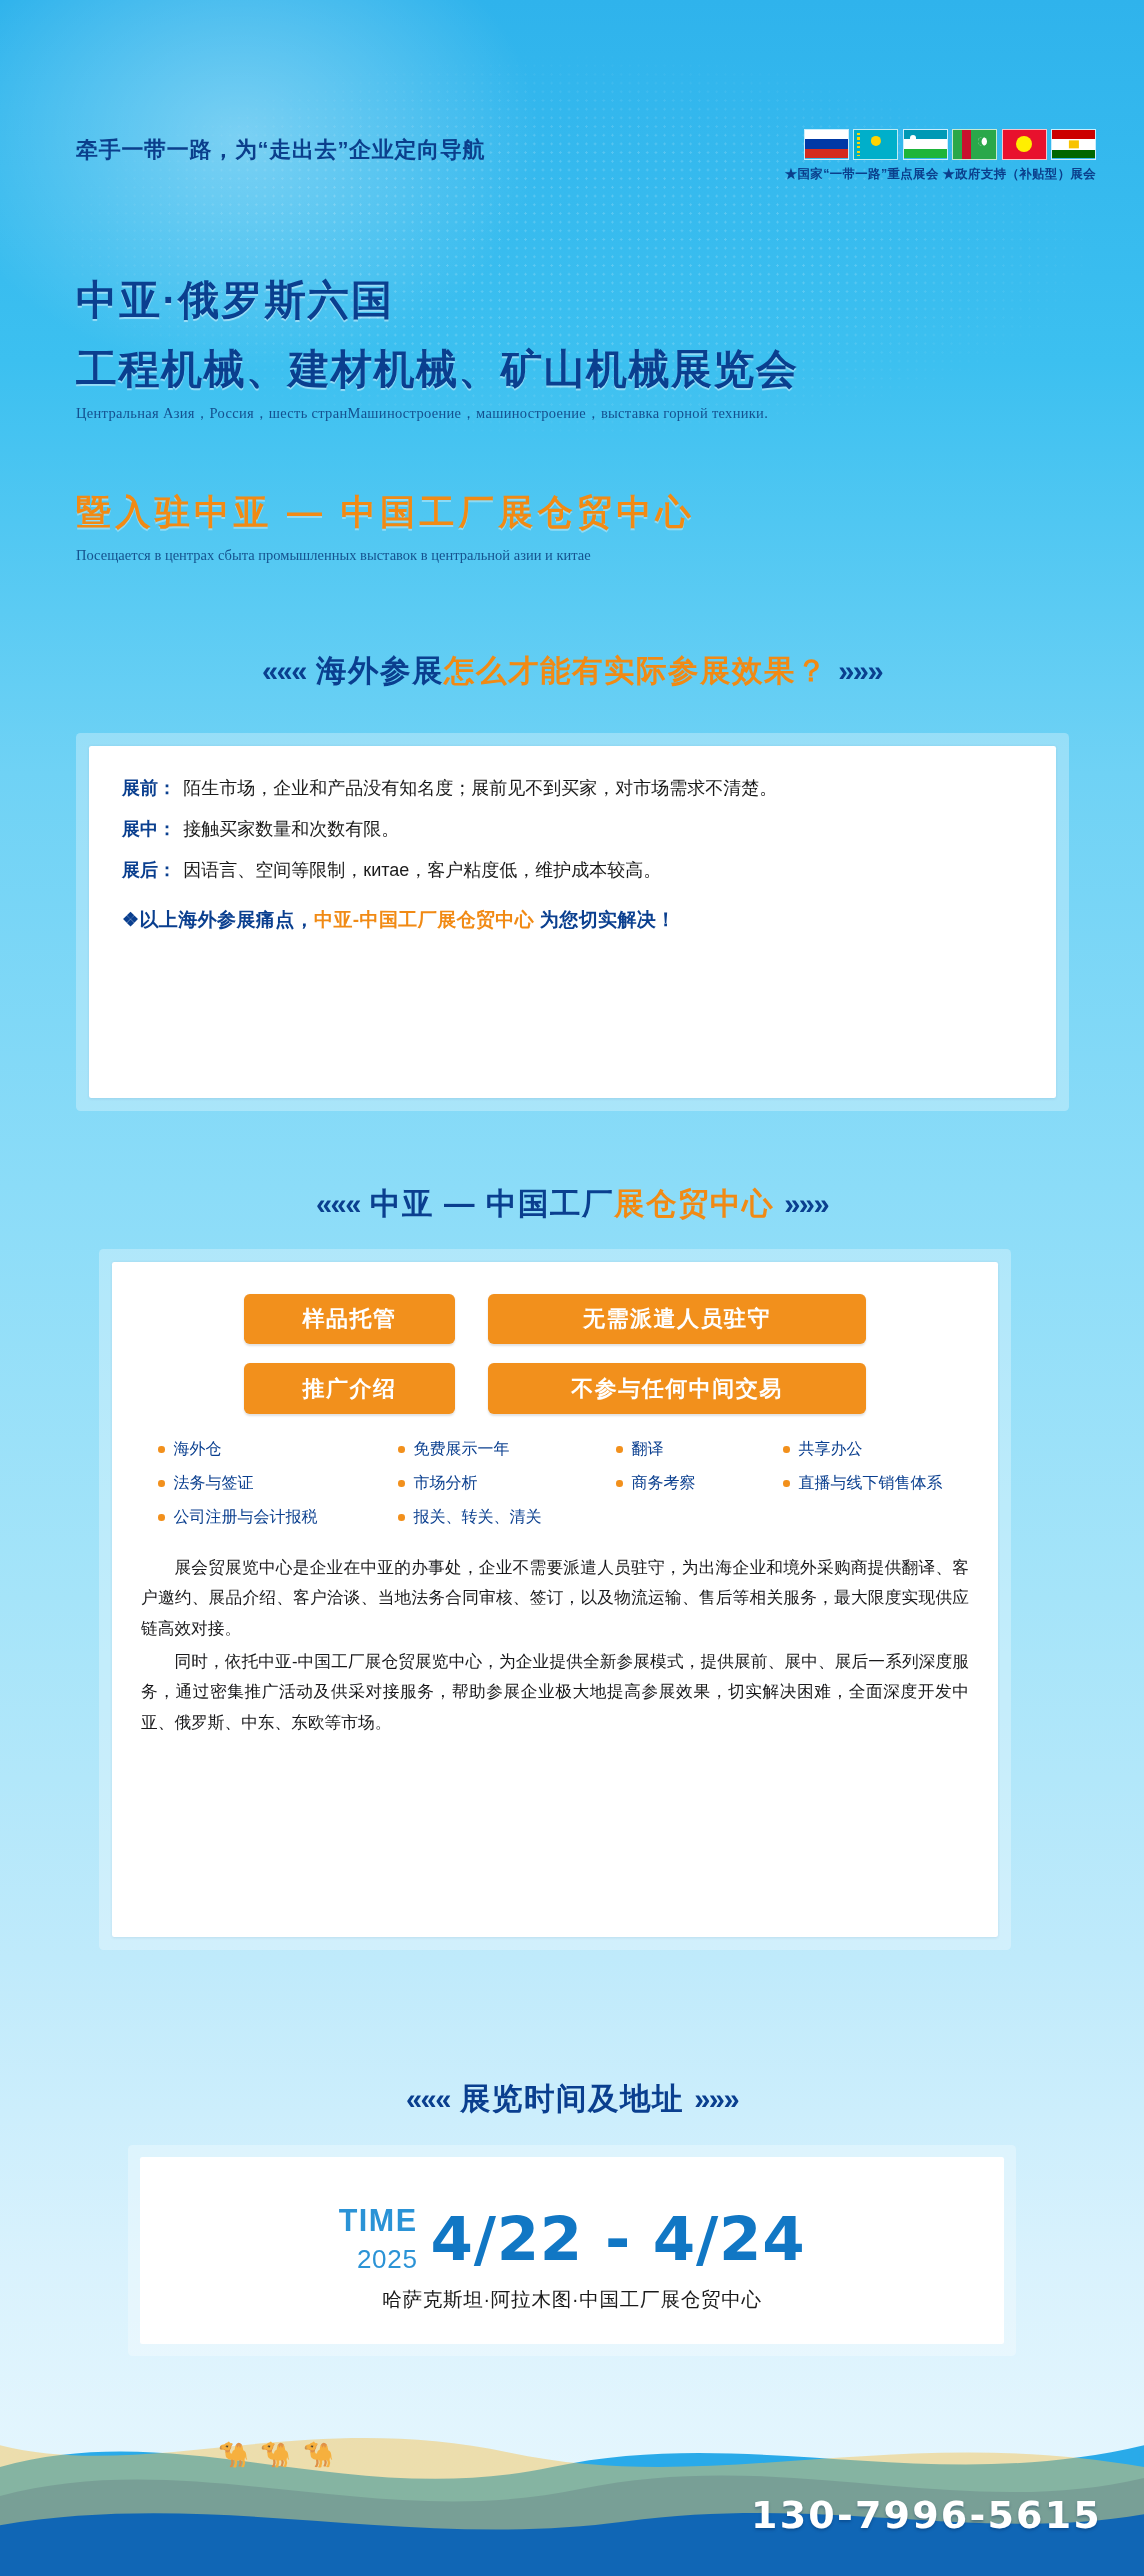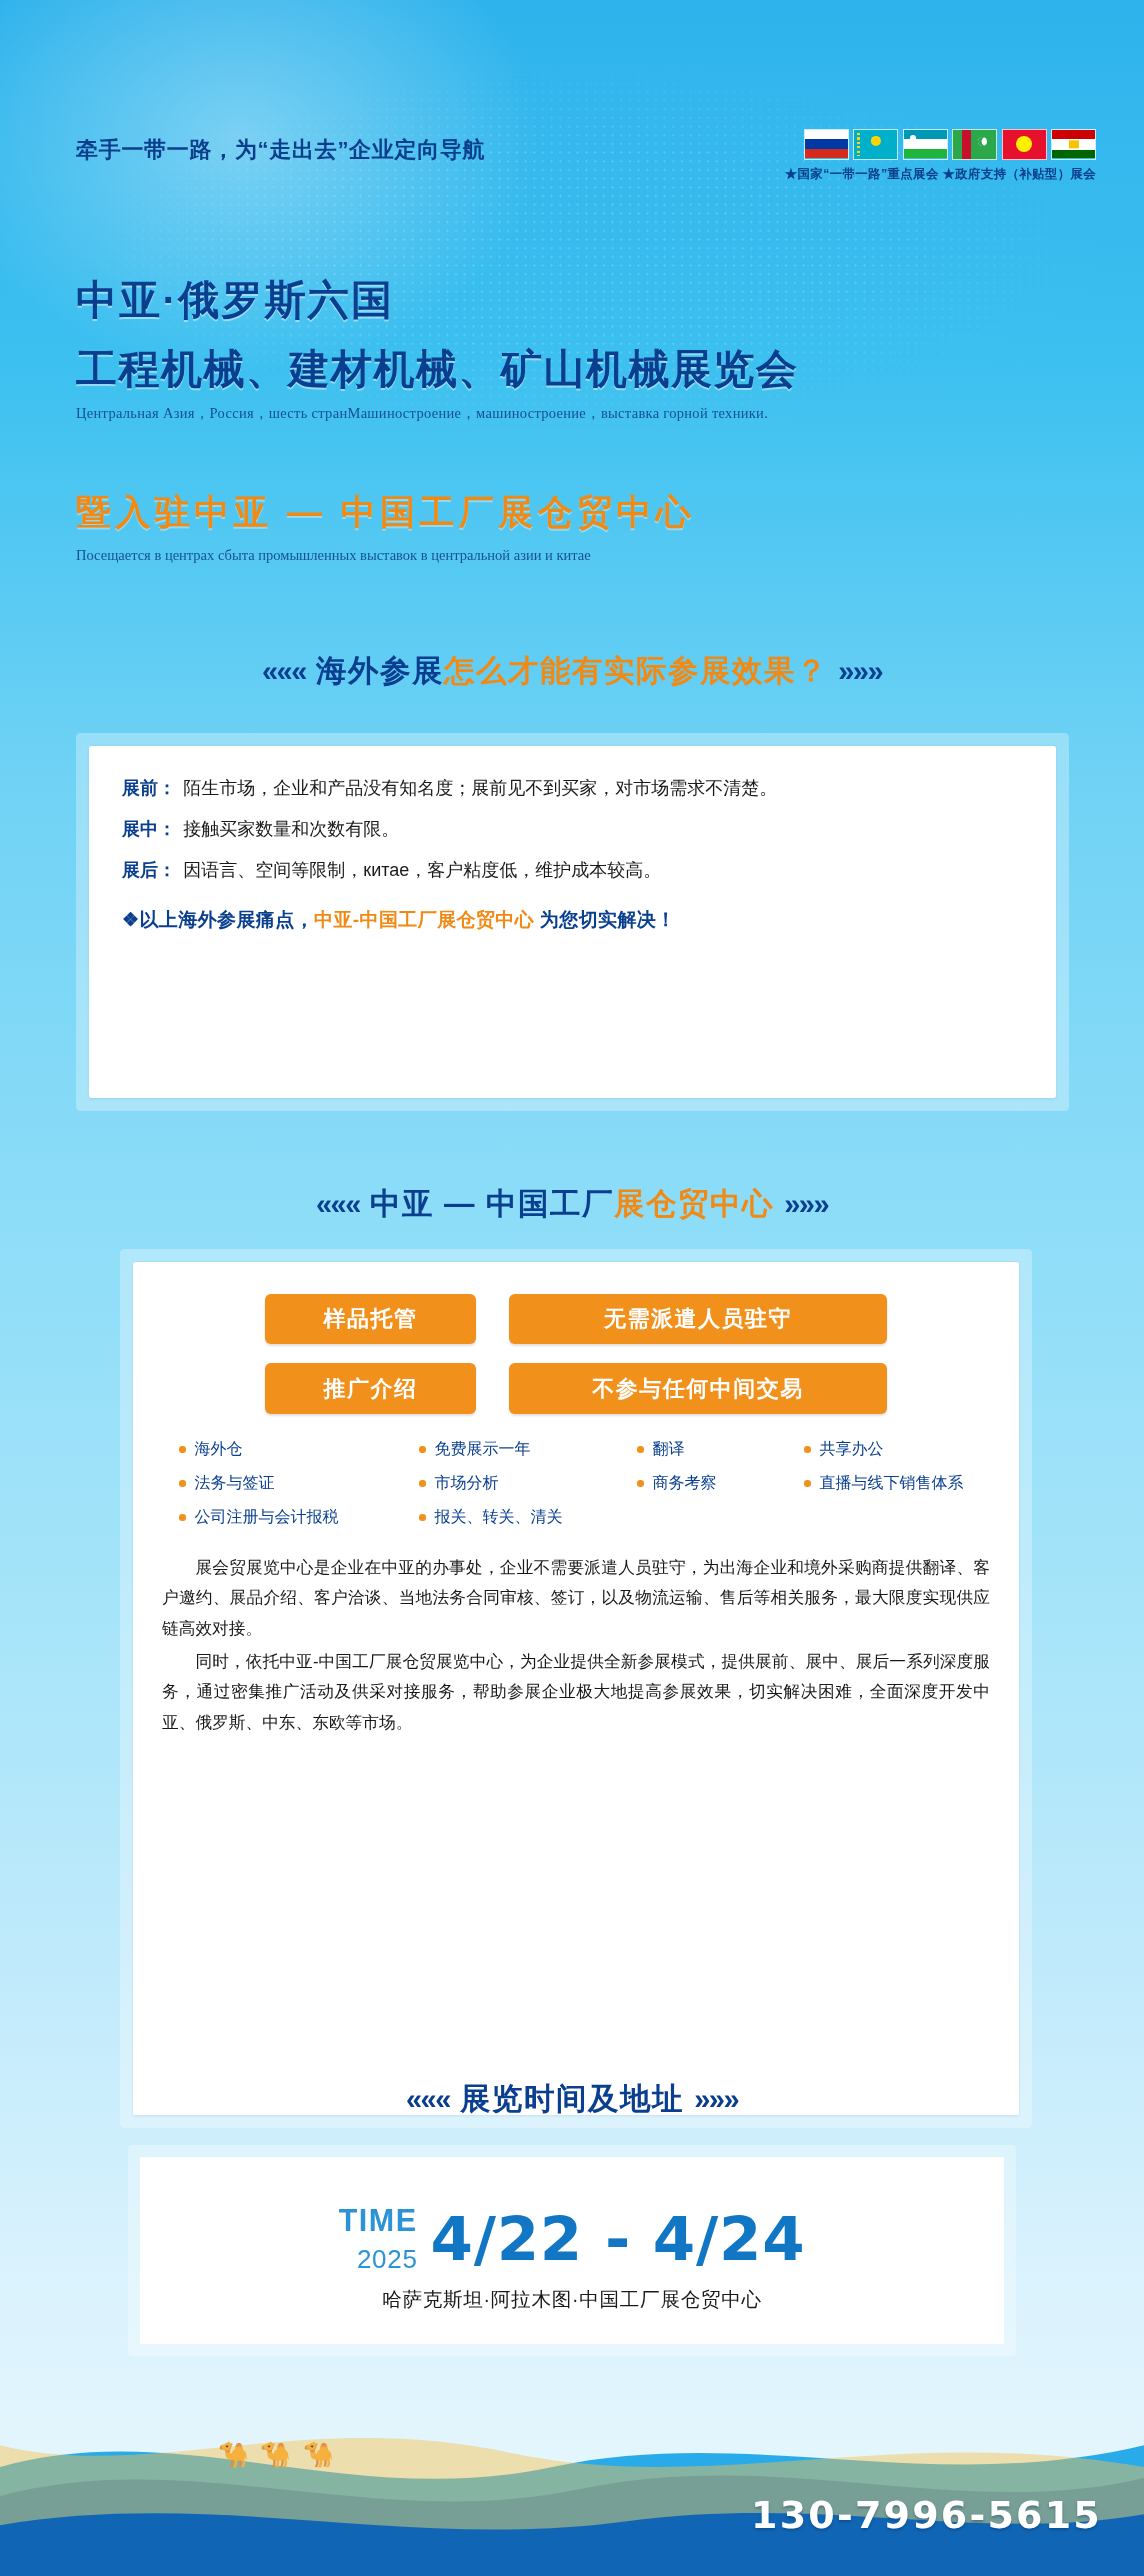--- a/index.html
+++ b/index.html
@@ -375,21 +375,21 @@
       <div class="card1-footer">
         <span>❖以上海外参展痛点，</span><span class="orange">中亚-中国工厂展仓贸中心</span><span> 为您切实解决！</span>
       </div>
     </div>
   </div>
 
   <div class="sec-head" style="top: 1184px;">
     <span class="chev">«««</span><span>中亚 — 中国工厂</span><span class="hl">展仓贸中心</span><span class="chev">»»»</span>
   </div>
 
-  <div class="card" style="left: 120px; top: 1249px; width: 912px; height: 879px;">
+  <div class="card" style="left: 99px; top: 1249px; width: 912px; height: 701px;">
     <div class="card-inner" style="padding: 32px 29px;">
 
       <div class="pill-row">
         <div class="pill w1">样品托管</div>
         <div class="pill w2">无需派遣人员驻守</div>
       </div>
       <div class="pill-row">
         <div class="pill w1">推广介绍</div>
         <div class="pill w2">不参与任何中间交易</div>
       </div>

